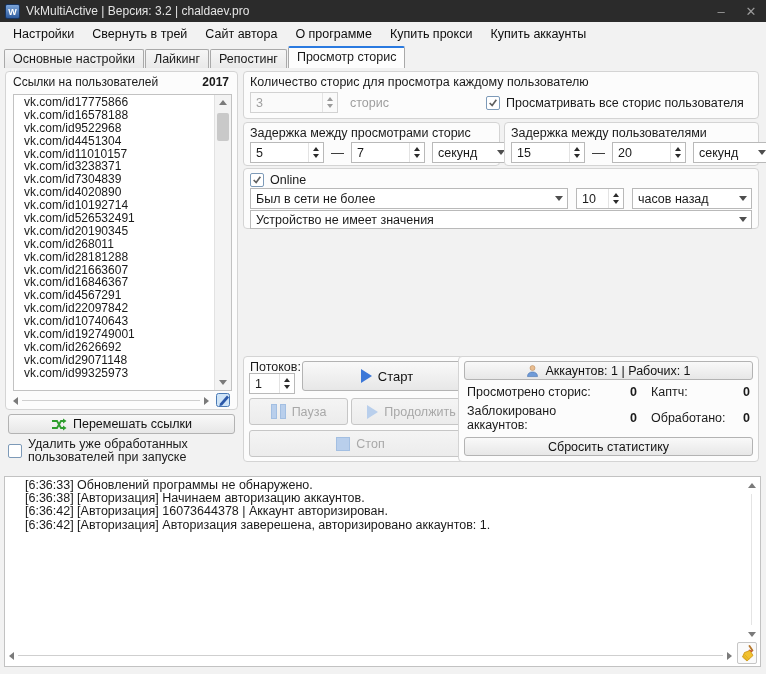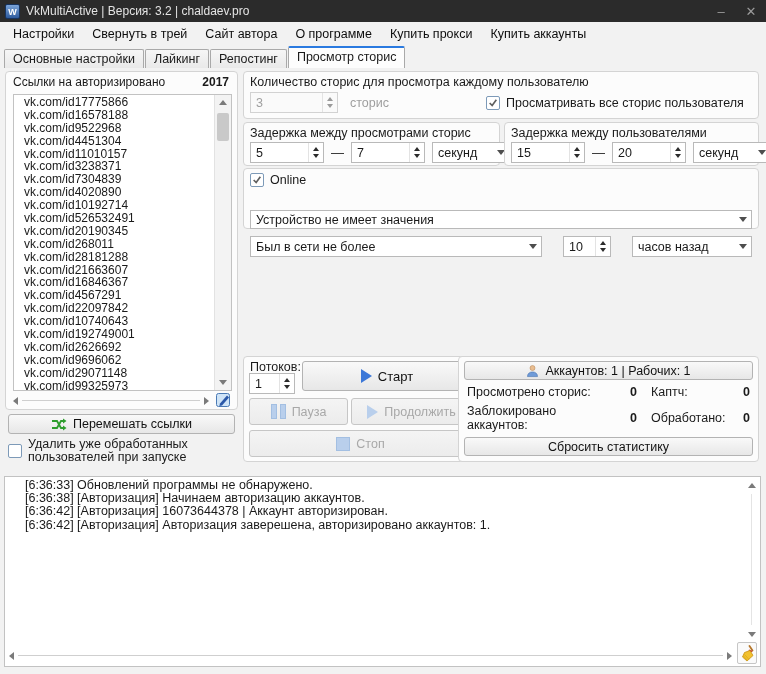--- a/index.html
+++ b/index.html
@@ -85,21 +85,21 @@
   #count-spin{width:88px;}
   #count-unit{margin-left:12px;font-size:12.5px;}
   #viewall{position:absolute;left:236px;display:flex;align-items:center;gap:6px;}
   #delay1{left:243px;top:122px;width:257px;height:44px;}
   #delay2{left:504px;top:122px;width:255px;height:44px;}
   .delay-row{position:absolute;left:6px;top:19px;right:5px;height:21px;display:flex;gap:7px;}
   .delay-row .spinner{width:74px;flex:none;}
   .delay-row .select{width:78px;flex:none;}
   #online-group{left:243px;top:168px;width:516px;height:61px;}
   #online-ck{position:absolute;left:6px;top:4px;display:flex;align-items:center;gap:6px;}
-  #online-row2{position:absolute;left:6px;top:19px;right:6px;height:21px;display:flex;gap:21px;margin-top:48px;}
+  #online-row2{position:absolute;left:6px;top:19px;right:6px;height:21px;display:flex;gap:8px;}
   #online-row2 .select.big{flex:1;}
   #online-row2 .spinner{width:48px;flex:none;}
   #online-row2 .select.unit{width:120px;flex:none;}
   #online-row3{position:absolute;left:6px;top:41px;right:6px;height:19px;}
   #online-row3 .select{height:19px;}
   
   #controls-group{left:243px;top:356px;width:236px;height:106px;}
   #threads-label{position:absolute;left:6px;top:3px;font-size:12.5px;}
   #threads-spin{position:absolute;left:5px;top:16px;width:46px;}
   #start-btn{position:absolute;left:58px;top:4px;right:6px;height:30px;font-size:13px;}
@@ -154,21 +154,21 @@
 
 <div class="tabrow">
   <div class="tab">Основные настройки</div>
   <div class="tab">Лайкинг</div>
   <div class="tab">Репостинг</div>
   <div class="tab active">Просмотр сторис</div>
 </div>
 
 <div class="group" id="links-group">
   <div class="links-header">
-    <span>Ссылки на авторизировано</span>
+    <span>Ссылки на пользователей</span>
     <span class="links-count">2017</span>
   </div>
   <div class="listbox">
     <div class="listrows">
 
     <div class="listrow">vk.com/id17775866</div>
         <div class="listrow">vk.com/id16578188</div>
         <div class="listrow">vk.com/id9522968</div>
         <div class="listrow">vk.com/id4451304</div>
         <div class="listrow">vk.com/id11010157</div>
@@ -180,21 +180,20 @@
         <div class="listrow">vk.com/id20190345</div>
         <div class="listrow">vk.com/id268011</div>
         <div class="listrow">vk.com/id28181288</div>
         <div class="listrow">vk.com/id21663607</div>
         <div class="listrow">vk.com/id16846367</div>
         <div class="listrow">vk.com/id4567291</div>
         <div class="listrow">vk.com/id22097842</div>
         <div class="listrow">vk.com/id10740643</div>
         <div class="listrow">vk.com/id192749001</div>
         <div class="listrow">vk.com/id2626692</div>
-        <div class="listrow">vk.com/id9696062</div>
         <div class="listrow">vk.com/id29071148</div>
         <div class="listrow">vk.com/id99325973</div>
       </div>
     <div class="vscroll">
       <div class="sa sa-up">
           <i class="s-tri-up"></i>
         </div>
       <div class="thumb"></div>
       <div class="sa sa-down">
           <i class="s-tri-down"></i>

